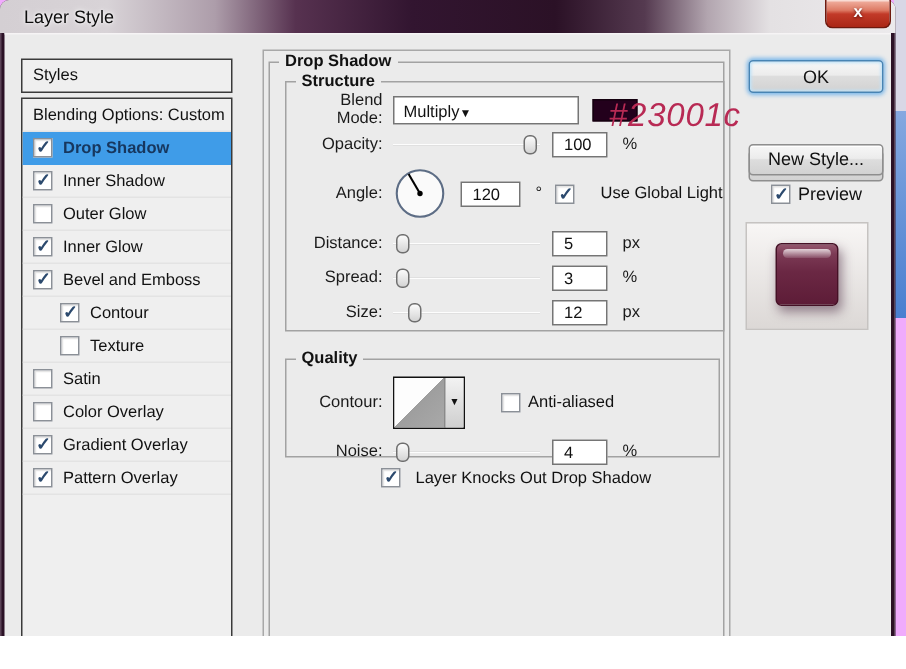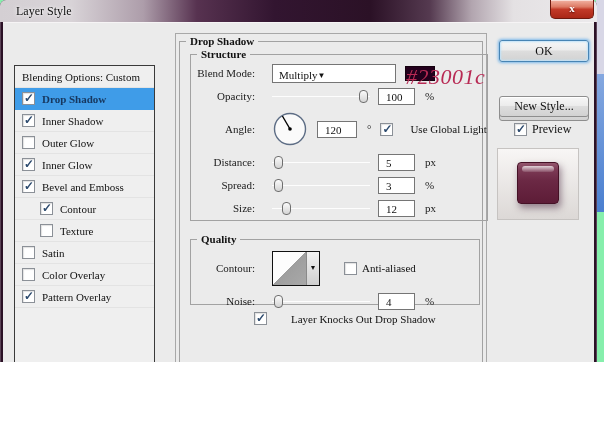--- a/index.html
+++ b/index.html
@@ -1,18 +1,18 @@
 <!DOCTYPE html>
 <html><head>
 <meta charset="utf-8">
 <style>
   * { margin:0; padding:0; box-sizing:border-box; }
   html,body { width:604px; height:446px; }
   body { font-family:"Liberation Sans", sans-serif; }
-  .screen { position:relative; width:604px; height:362px; background:#86efac; overflow:hidden;font-family:Liberation Serif, serif; }
+  .screen { position:relative; width:604px; height:424px; background:#f0abfc; overflow:hidden; }
 
   
   .desk-topright { position:absolute; left:596px; top:0; width:8px; height:74px; background:#d8d7e6; }
   .desk-blue { position:absolute; left:596px; top:74px; width:8px; height:138px;
                background:linear-gradient(to bottom,#85a8e0,#4a7fd0); }
   .desk-bottom { position:absolute; left:0; top:444px; width:604px; height:2px; background:#c5bccb; }
 
   
   .window { position:absolute; left:0; top:0; width:597px; height:444px;
             background:#2b1126; border-radius:6px 6px 0 0;
@@ -53,21 +53,21 @@
   
   .main-panel { position:absolute; left:172px; top:10px; width:312px; height:398px;
                 border:1px solid #a8a8a8; background:#ebebeb; }
   fieldset { position:absolute; border:1px solid #a2a2a2; }
   legend { font-weight:bold; font-size:11px; padding:0 4px; margin-left:6px; color:#111; }
   .fs-outer { left:3px; top:1px; width:304px; height:391px; }
   .fs-structure { left:14px; top:14px; width:290px; height:173px; }
   .fs-quality { left:14px; top:199px; width:290px; height:72px; }
 
   .srow { display:flex; align-items:center; height:20px; margin:3px 0 3px 0; padding-left:4px; }
-  .rlabel { width:60px; text-align:right; margin-right:17px; flex:0 0 auto; color:#1a1a1a; }
+  .rlabel { width:60px; text-align:right; margin-right:7px; flex:0 0 auto; color:#1a1a1a; }
 
   .combo { width:124px; height:19px; background:#fff; border:1px solid #757575; display:flex;
            align-items:center; justify-content:flex-start; padding:4px 4px 0 6px; cursor:default; }
   .combo-arrow { font-size:8px; color:#111; }
   .swatch { width:30px; height:15px; margin-left:9px; border:1px solid #14000f; cursor:pointer; }
 
   .slider { position:relative; width:98px; height:16px; flex:0 0 auto; cursor:pointer; }
   .track { position:absolute; left:0; right:0; top:8px; height:1px; background:#9b9b9b;
            border-bottom:1px solid #fdfdfd; }
   .thumb { position:absolute; top:2px; width:9px; height:13px; margin-left:-4px;
@@ -86,21 +86,21 @@
   .contour-row { height:40px; }
   .contour-box { display:flex; border:1px solid #111; height:35px; flex:0 0 auto; cursor:pointer; }
   .contour-thumb { width:33px; height:33px;
      background:linear-gradient(to bottom right,#fdfdfd 49.4%,#9e9e9e 49.6%,#a9a9a9 100%); }
   .contour-arrow { width:13px; background:linear-gradient(#f2f2f2,#cfcfcf); border-left:1px solid #8a8a8a;
      font-size:7px; display:flex; align-items:center; justify-content:center; color:#111; }
   .aa-cb { margin-left:24px; }
   .aa-label { margin-left:5px; }
 
   .knockout-row { position:absolute; left:78px; top:278px; display:flex; align-items:center; }
-  .ko-label { margin-left:24px; }
+  .ko-label { margin-left:10px; }
 
   
   .btn { position:absolute; left:496px; width:90px; height:21px; border:1px solid #8e8e8e;
          border-radius:3px; font-size:12px; color:#111; text-align:center; line-height:19px;
          background:linear-gradient(#f7f7f7 0%,#ececec 45%,#dddddd 50%,#d2d2d2 100%);
          box-shadow:inset 0 1px 0 #fff; cursor:pointer; }
   .btn-ok { top:17px; height:22px; border-color:#4784b4; line-height:20px;
             box-shadow:0 0 3px 1px #79b7ea, inset 0 0 2px 1px #bfe2f8; }
   .btn-cancel { top:45px;margin-top:32px; }
   .btn-new { top:73px; }
@@ -129,20 +129,21 @@
   <div class="desk-bottom"></div>
 
   <div class="window">
     <div class="titlebar">
       <span class="title-text">Layer Style</span>
       <div class="close-btn">x</div>
     </div>
 
     <div class="client">
 
+      <div class="styles-header">Styles</div>
       <div class="styles-list" id="styles-list">
           <div class="sitem">
 
     <span class="slabel">Blending Options: Custom</span>
   </div>
           <div class="sitem selected">
     <span class="cb checked"></span>
     <span class="slabel">Drop Shadow</span>
   </div>
           <div class="sitem">
@@ -169,20 +170,24 @@
     <span class="cb"></span>
     <span class="slabel">Texture</span>
   </div>
           <div class="sitem">
     <span class="cb"></span>
     <span class="slabel">Satin</span>
   </div>
           <div class="sitem">
     <span class="cb"></span>
     <span class="slabel">Color Overlay</span>
+  </div>
+          <div class="sitem">
+    <span class="cb checked"></span>
+    <span class="slabel">Gradient Overlay</span>
   </div>
           <div class="sitem">
     <span class="cb checked"></span>
     <span class="slabel">Pattern Overlay</span>
   </div>
         </div>
 
       <div class="main-panel">
         <fieldset class="fs-outer">
           <legend>Drop Shadow</legend>

